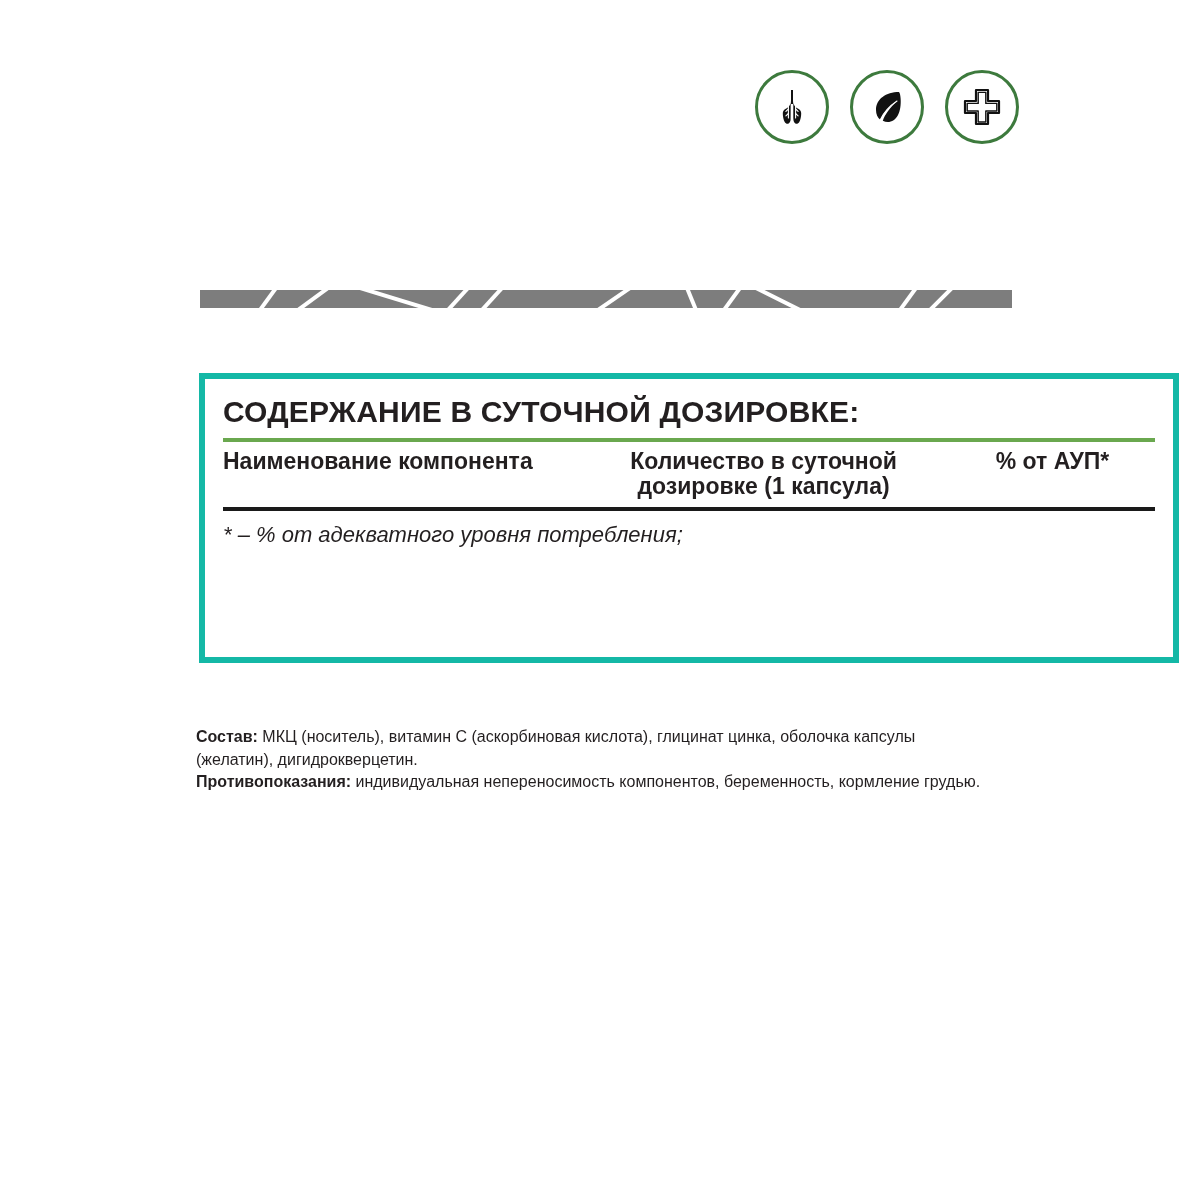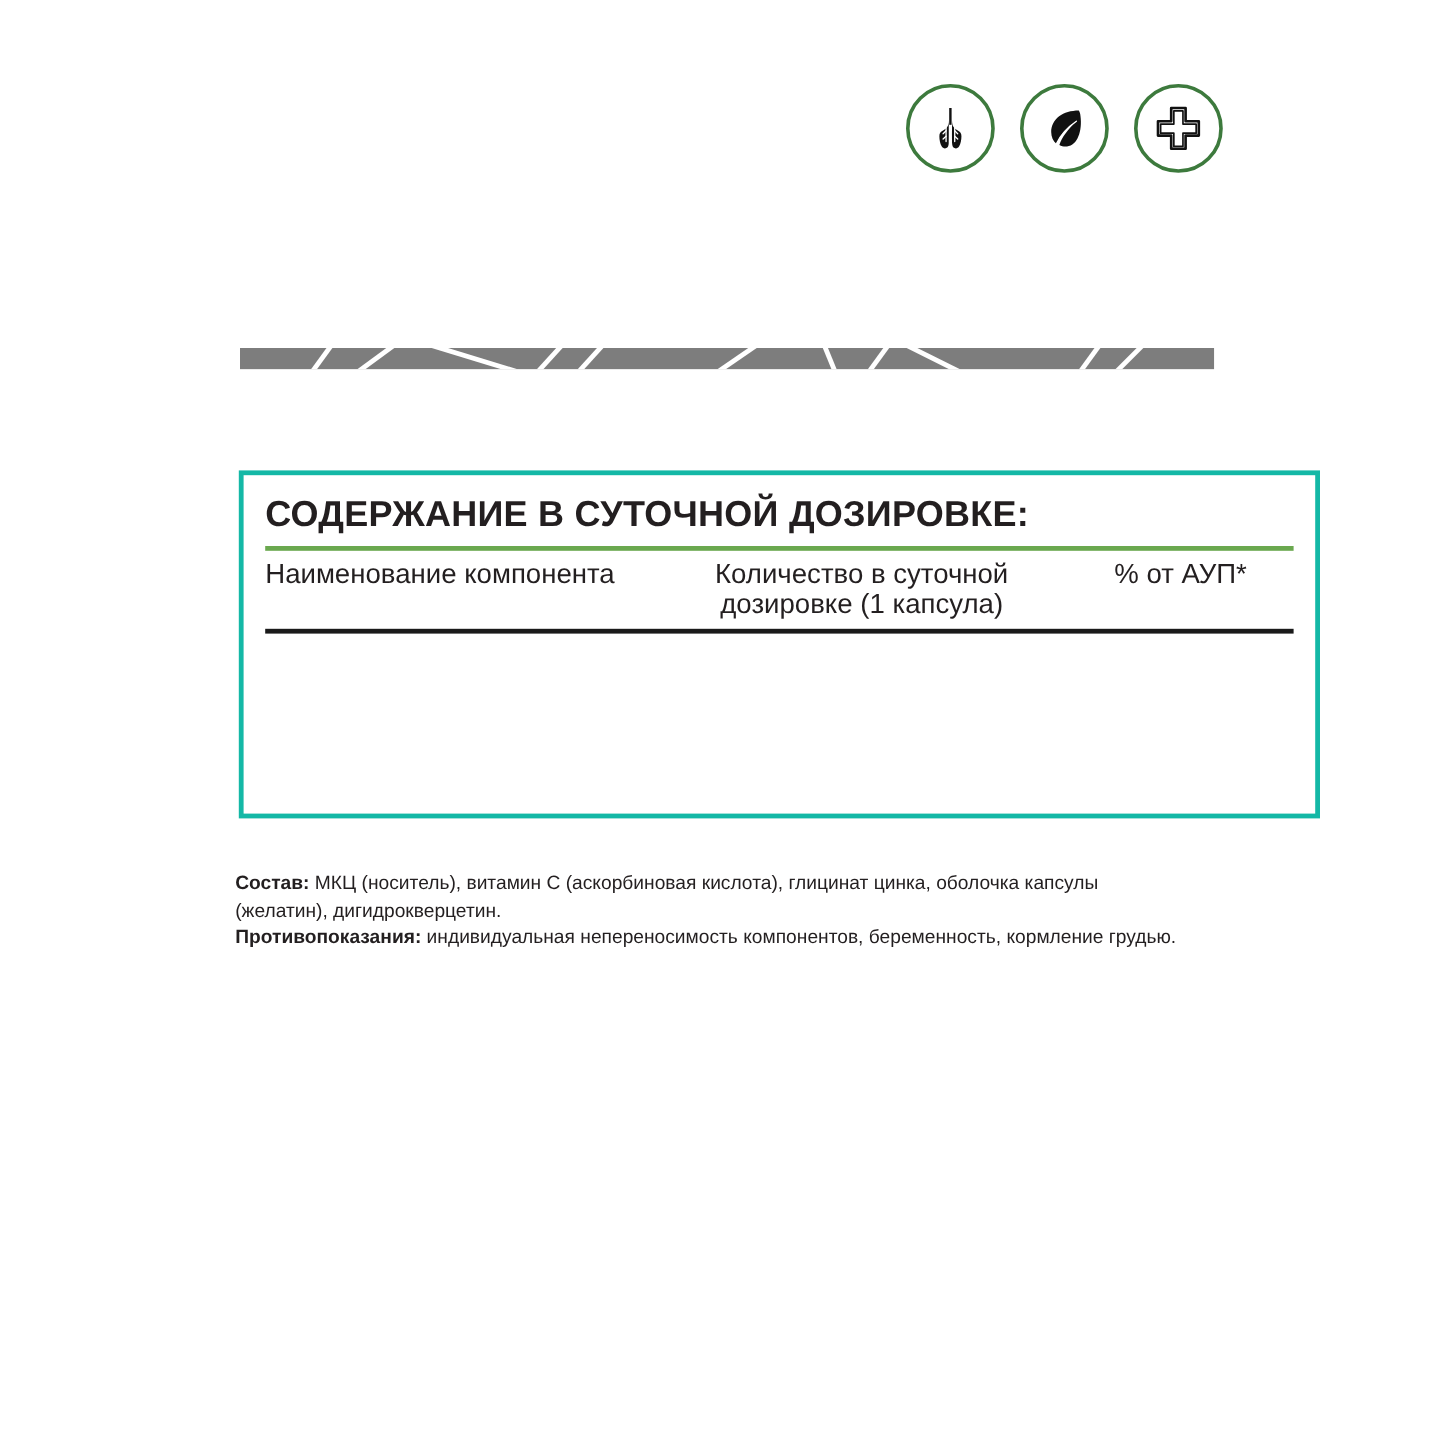--- a/index.html
+++ b/index.html
@@ -88,24 +88,24 @@
     width: 812px;
     height: 18px;
     overflow: hidden;
   }
   .divider-bar svg { display: block; }
 
   
   .facts-panel {
     position: absolute;
     left: 199px;
-    top: 392px;
-    width: 901px;
+    top: 373px;
+    width: 980px;
     height: 290px;
-    border: 4px solid #14b8a6;
+    border: 6px solid #14b8a6;
     box-sizing: border-box;
     padding: 16px 18px 10px 18px;
   }
 
   .facts-heading {
     font-size: 30px;
     font-weight: bold;
     letter-spacing: 0.2px;
     color: #231f20;
     margin: 0 0 9px 0;
@@ -124,21 +124,21 @@
     border-collapse: collapse;
     font-size: 24px;
   }
   table.facts-table th,
   table.facts-table td {
     padding: 0;
     vertical-align: top;
     font-weight: normal;
   }
   table.facts-table thead th {
-    font-weight: normal;
+    font-weight: bold;
     font-size: 23px;
     line-height: 1.08;
     padding-bottom: 4px;
   }
   .col-name   { width: 38%; text-align: left; }
   .col-amount { width: 40%; text-align: center; }
   .col-pct    { width: 22%; text-align: center; }
 
   table.facts-table tbody td {
     font-size: 25px;
@@ -275,20 +275,21 @@
           <th class="col-pct">% от АУП*</th>
         </tr>
       </thead>
       <tbody>
       </tbody>
     </table>
 
     <div class="facts-rule-black"></div>
 
     <div class="facts-notes">
+      <div>* – % от адекватного уровня потребления;</div>
     </div>
   </div>
 
   <div class="body-text">
     <p><span class="lead">Состав:</span><span> МКЦ (носитель), витамин С (аскорбиновая кислота), глицинат цинка, оболочка капсулы (желатин), дигидрокверцетин.</span></p>
 
 
     <p><span class="lead">Противопоказания:</span><span> индивидуальная непереносимость компонентов, беременность, кормление грудью.</span></p>
   </div>
 

